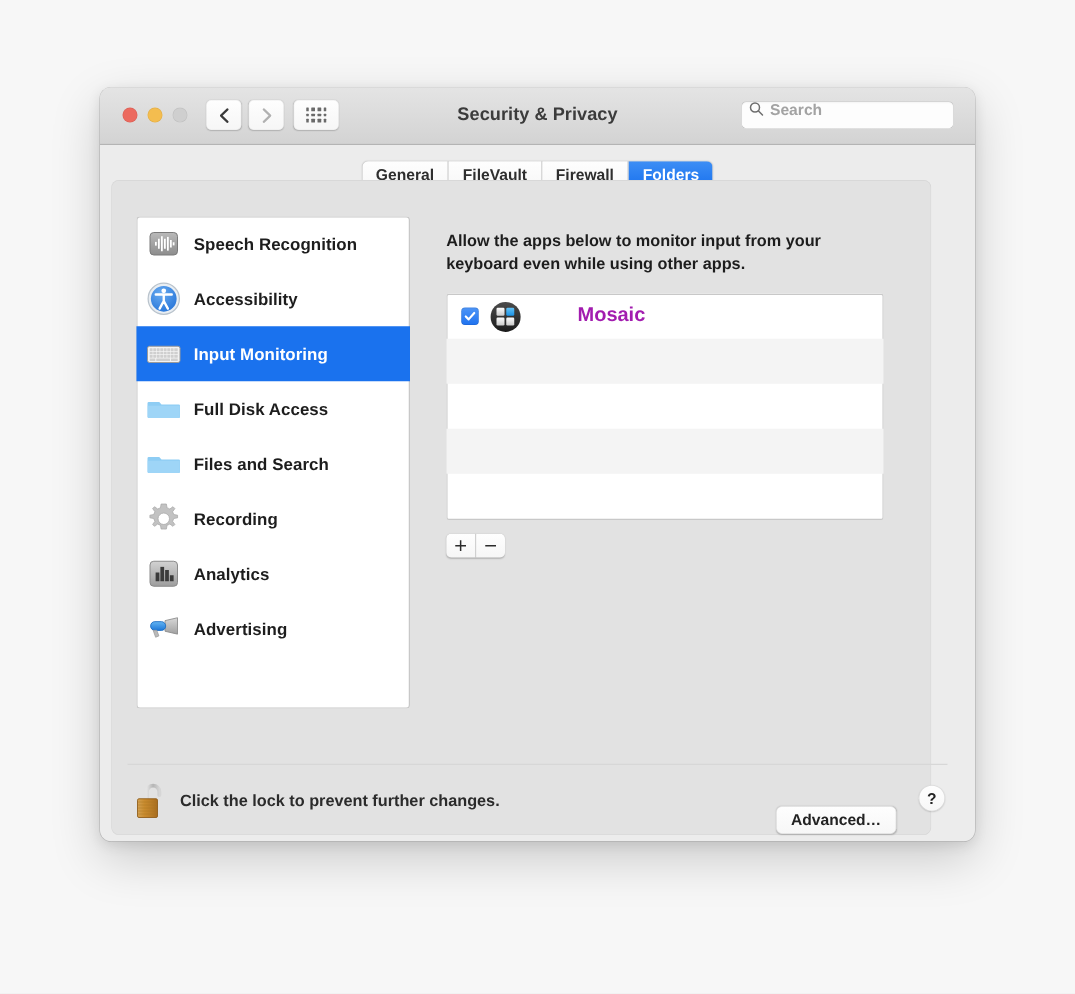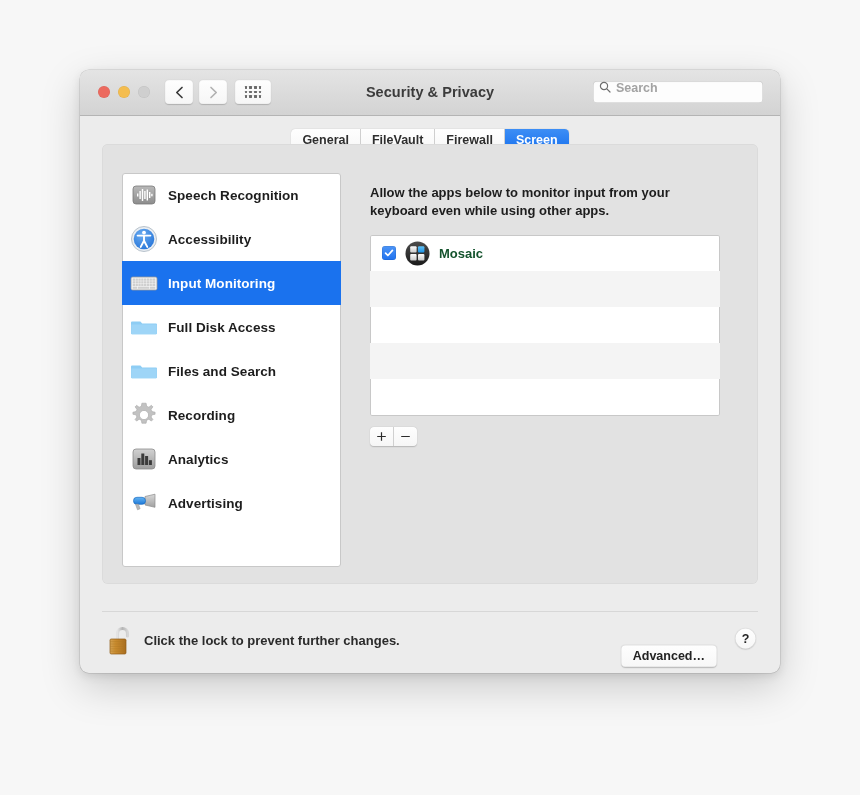--- a/index.html
+++ b/index.html
@@ -155,24 +155,24 @@
   }
   .tab:last-child { border-right: none; }
   .tab.active {
     background: linear-gradient(to bottom, #3d8ef5, #1a72ee);
     color: #ffffff;
   }
 
   
   .bodypanel {
     position: absolute;
-    left: 22px;
+    left: 9px;
     top: 74px;
     width: 656px;
-    height: 440px;
+    height: 524px;
     background: #e2e2e2;
     border-radius: 6px;
     box-shadow: inset 0 0 0 0.5px rgba(0,0,0,0.06);
   }
 
   
   .sidebar {
     position: absolute;
     left: 20px;
     top: 29px;
@@ -254,22 +254,23 @@
     justify-content: center;
     margin-right: 9px;
   }
   .appicon {
     width: 25px;
     height: 25px;
     flex: 0 0 25px;
     margin-right: 9px;
   }
   .aname {
-    font-size: 13px;
-    color: #14532d;
+    font-size: 16px;
+    color: #a21caf;
+    margin-left: 36px;
   }
 
   .pmbtns {
     position: absolute;
     left: 20px;
     top: 254px;
     display: flex;
     border-radius: 4px;
     overflow: hidden;
     box-shadow: 0 0.5px 1.2px rgba(0,0,0,0.2), inset 0 0 0 0.5px rgba(0,0,0,0.12);
@@ -398,21 +399,21 @@
       </span>
       <span class="splace">Search</span>
     </div>
   </div>
 
   <div class="tabbar">
     <div class="tabs">
       <div class="tab">General</div>
       <div class="tab">FileVault</div>
       <div class="tab">Firewall</div>
-      <div class="tab active">Screen</div>
+      <div class="tab active">Folders</div>
     </div>
   </div>
 
   <div class="bodypanel">
 
     <div class="sidebar">
 
       <div class="srow">
         <span class="sico">
           <svg width="30" height="30" viewBox="0 0 30 30">

